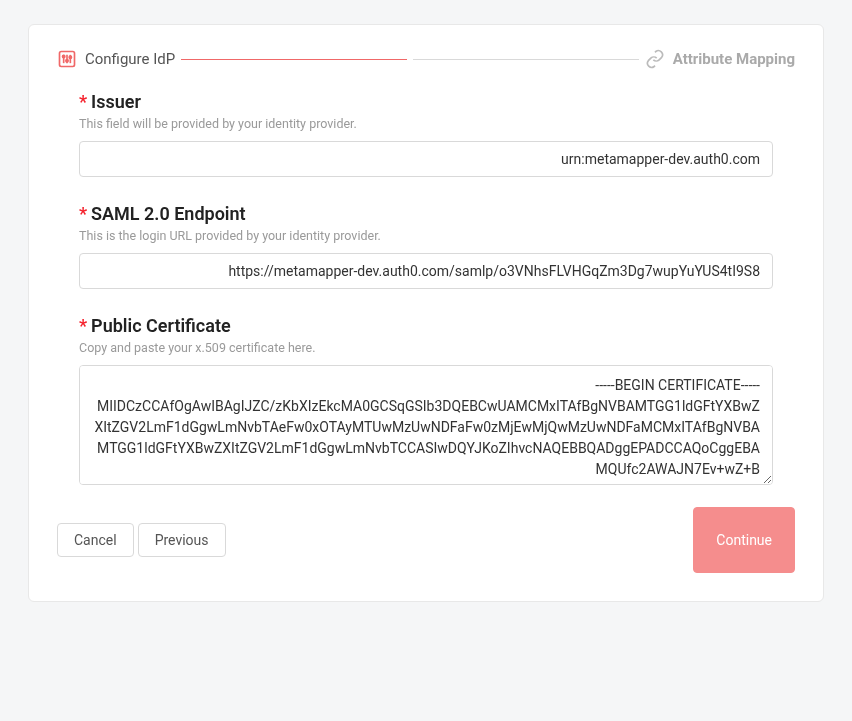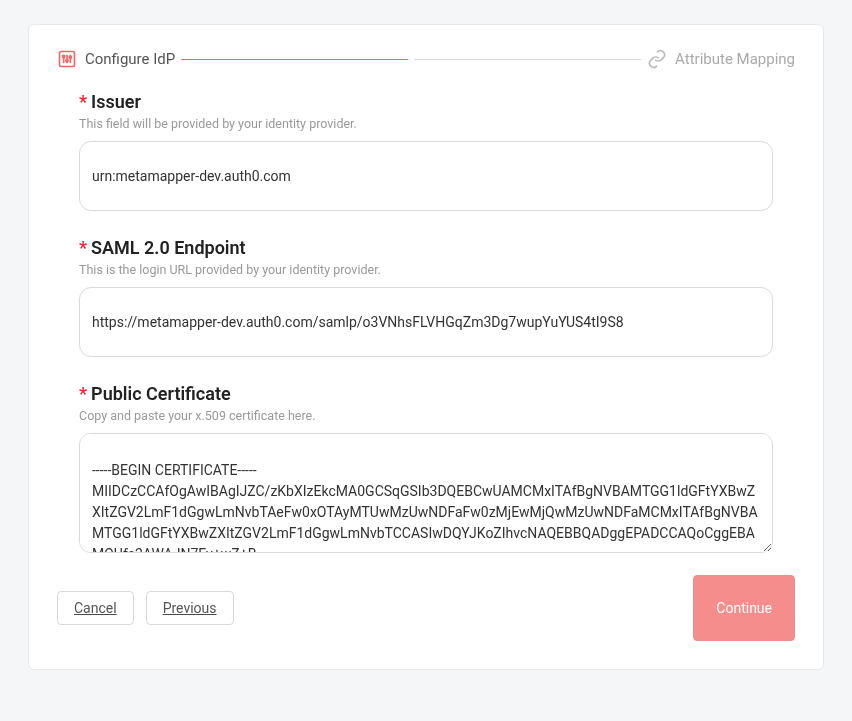--- a/index.html
+++ b/index.html
@@ -25,21 +25,21 @@
     margin-bottom: 22px;
   }
   .step {
     display: flex;
     align-items: center;
     gap: 8px;
     font-size: 15px;
     color: #555;
   }
   .step.active .step-label { font-weight: 600; color: #333; }
-  .step.upcoming .step-label { color: #aaa; }
+  .step.upcoming .step-label { color: #aaa; font-weight: bold; }
   .step-icon { width: 20px; height: 20px; display: inline-flex; }
   .connector {
     flex: 1;
     height: 1px;
     background: #d9d9d9;
   }
   .connector.done { background: #f06868; }
   .form-area { padding: 0 22px; }
   .field { margin-bottom: 26px; }
   .field-label {
@@ -50,26 +50,27 @@
   }
   .req { color: #f5222d; margin-right: 4px; }
   .field-help {
     font-size: 12.5px;
     color: #9a9a9a;
     margin-bottom: 10px;
   }
   .text-input, .select-input, .textarea-input {
     width: 100%;
     border: 1px solid #d9d9d9;
-    border-radius: 12px;
-    padding: 26px 12px;
+    border-radius: 4px;
+    padding: 9px 12px;
     font-size: 14px;
     color: #333;
     font-family: inherit;
     background: #fff;
+    text-align: right;
   }
   .select-input {
     display: flex;
     justify-content: space-between;
     align-items: center;
     cursor: pointer;
     color: #555;
   }
   .select-caret {
     color: #bbb;
@@ -81,21 +82,21 @@
     overflow-y: scroll;
     line-height: 1.5;
     word-break: break-all;
   }
   .footer {
     display: flex;
     justify-content: space-between;
     align-items: center;
     margin-top: 12px;
   }
-  .footer-left { display: flex; gap: 12px; text-decoration: underline; }
+  .footer-left { display: flex; gap: 4px; }
   .btn {
     border: 1px solid #d9d9d9;
     background: #fff;
     border-radius: 4px;
     padding: 8px 16px;
     font-size: 14px;
     color: #555;
     cursor: pointer;
     font-family: inherit;
   }

